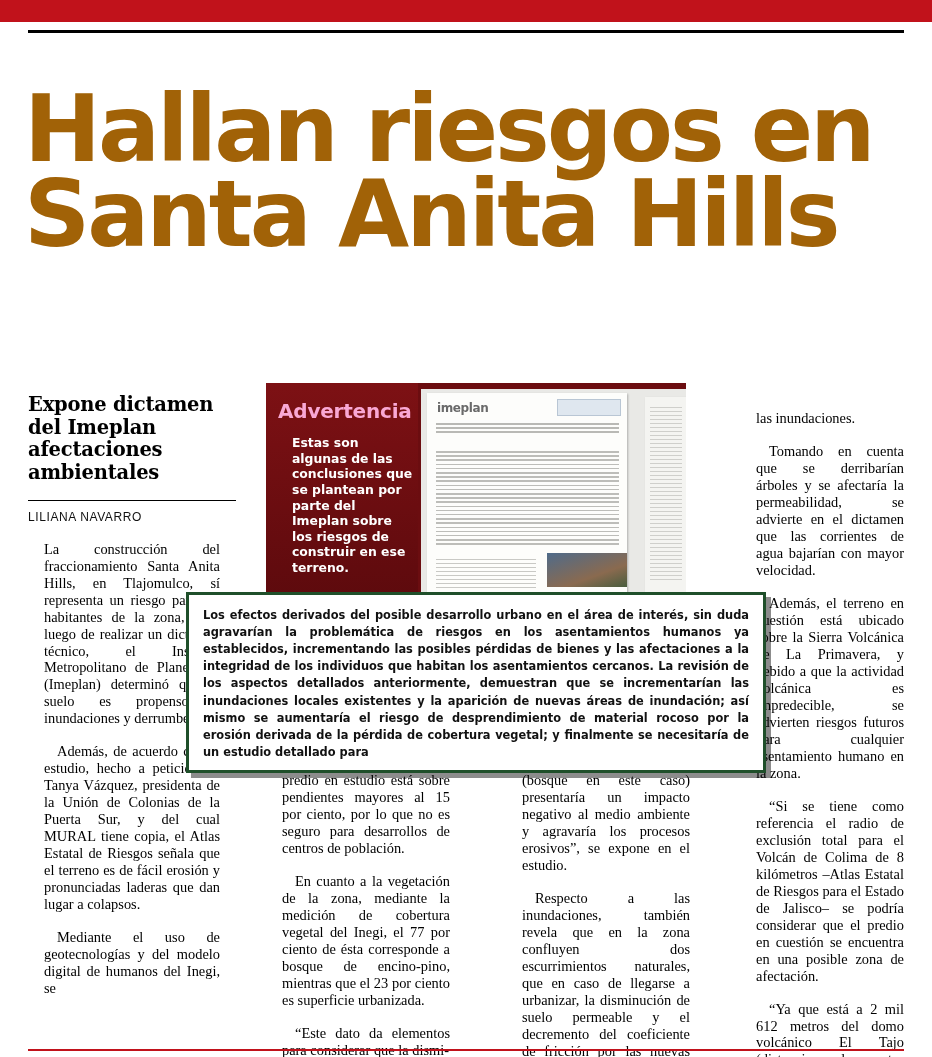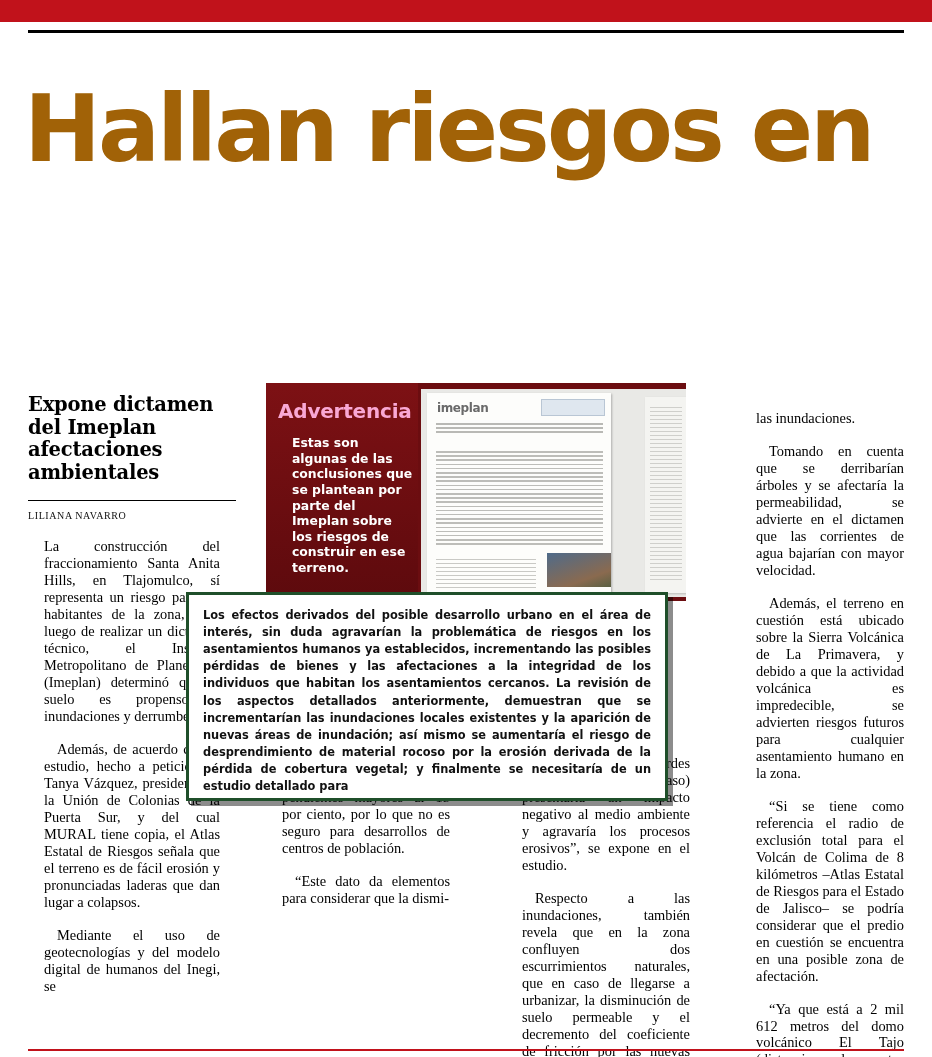--- a/index.html
+++ b/index.html
@@ -85,22 +85,22 @@
   .subhead {
     font-family: "DejaVu Serif", serif;
     font-weight: bold;
     font-size: 19.5px;
     line-height: 1.16;
     margin: 0 0 16px 0;
     text-align: left;
     letter-spacing: -0.2px;
   }
   .byline {
-    font-family: Liberation Serif, serif;
-    font-size: 10px;
+    font-family: Liberation Sans, sans-serif;
+    font-size: 12px;
     letter-spacing: 0.6px;
     color: #111;
   }
   .byline-rule {
     border-top: 1px solid #000;
     width: 100%;
     margin-bottom: 9px;
   }
   p.body {
     margin: 16px;
@@ -153,21 +153,21 @@
     top: 6px;
     width: 268px;
     height: 208px;
     background: #e9e9e6;
     border-left: 3px solid #6b0d10;
     overflow: hidden;
   }
   .docimg .sheet {
     position: absolute;
     left: 6px; top: 4px;
-    width: 184px; height: 202px;
+    width: 200px; height: 202px;
     background: #fdfdfb;
     box-shadow: 1px 1px 2px rgba(0,0,0,.25);
     overflow: hidden;
   }
   .docimg .sheet2 {
     position: absolute;
     left: 224px; top: 8px;
     width: 42px; height: 196px;
     background: #f4f4f1;
     box-shadow: 1px 1px 2px rgba(0,0,0,.2);
@@ -229,25 +229,25 @@
     height: 176px;
     background:
       repeating-linear-gradient(180deg, #cfcfcb 0 1.2px, #f4f4f1 1.2px 4px);
   }
 
   
   .quotebox {
     position: absolute;
     left: 186px;
     top: 592px;
-    width: 482px;
+    width: 580px;
     background: #ffffff;
     border: 3px solid #1f4f2a;
     box-shadow: 5px 5px 0 rgba(0,0,0,.45);
-    padding: 12px 14px 3px 14px;
+    padding: 12px 14px 9px 14px;
     box-sizing: border-box;
   }
   .quotebox p {
     margin: 0;
     font-family: "DejaVu Sans", sans-serif;
     font-weight: bold;
     font-size: 11.4px;
     line-height: 1.5;
     text-align: justify;
     color: #111;
@@ -264,20 +264,21 @@
 <body>
 
 <div class="page">
 
   <div class="top-band"></div>
   <div class="top-rule"></div>
 
 
   <div class="headline">
     <span class="l1">Hallan riesgos en</span>
+    <span class="l2">Santa Anita Hills</span>
   </div>
 
   <div class="media">
     <div class="redpanel"></div>
     <div class="adv-title">Advertencia</div>
     <div class="adv-text">Estas son algunas de las conclusiones que se plantean por parte del Imeplan sobre los riesgos de construir en ese terreno.</div>
 
     <div class="docimg">
       <div class="sheet">
         <div class="doc-logo">imeplan</div>
@@ -303,20 +304,21 @@
       <div class="subhead">Expone dictamen del Imeplan afectaciones ambientales</div>
       <div class="byline-rule"></div>
       <div class="byline">LILIANA NAVARRO</div>
       <p class="body first">La construcción del fraccionamiento Santa Anita Hills, en Tlajomulco, sí representa un riesgo para los habitantes de la zona, pues luego de realizar un dictamen técnico, el Instituto Metropolitano de Planeación (Imeplan) determinó que el suelo es propenso a inundaciones y derrumbes.</p>
       <p class="body">Además, de acuerdo con el estudio, hecho a petición de Tanya Vázquez, presidenta de la Unión de Colonias de la Puerta Sur, y del cual MURAL tiene copia, el Atlas Estatal de Riesgos señala que el terreno es de fácil erosión y pronunciadas laderas que dan lugar a colapsos.</p>
       <p class="body">Mediante el uso de geotecnologías y del modelo digital de humanos del Inegi, se</p>
     </div>
 
     <div class="col col2" style="top:345px;">
       <p class="body first">detectó que 63 por ciento del predio en estudio está sobre pendientes mayores al 15 por ciento, por lo que no es seguro para desarrollos de centros de población.</p>
+      <p class="body">En cuanto a la vegetación de la zona, mediante la medición de cobertura vegetal del Inegi, el 77 por ciento de ésta corresponde a bosque de encino-pino, mientras que el 23 por ciento es superficie urbanizada.</p>
       <p class="body">“Este dato da elementos para considerar que la dismi-</p>
     </div>
 
     <div class="col col3" style="top:345px;">
       <p class="body first">nución de áreas verdes (bosque en este caso) presentaría un impacto negativo al medio ambiente y agravaría los procesos erosivos”, se expone en el estudio.</p>
       <p class="body">Respecto a las inundaciones, también revela que en la zona confluyen dos escurrimientos naturales, que en caso de llegarse a urbanizar, la disminución de suelo permeable y el decremento del coeficiente de fricción por las nuevas vialidades aumentarán el caudal, dando paso a</p>
     </div>
 
     <div class="col col4">
       <p class="body first">las inundaciones.</p>

